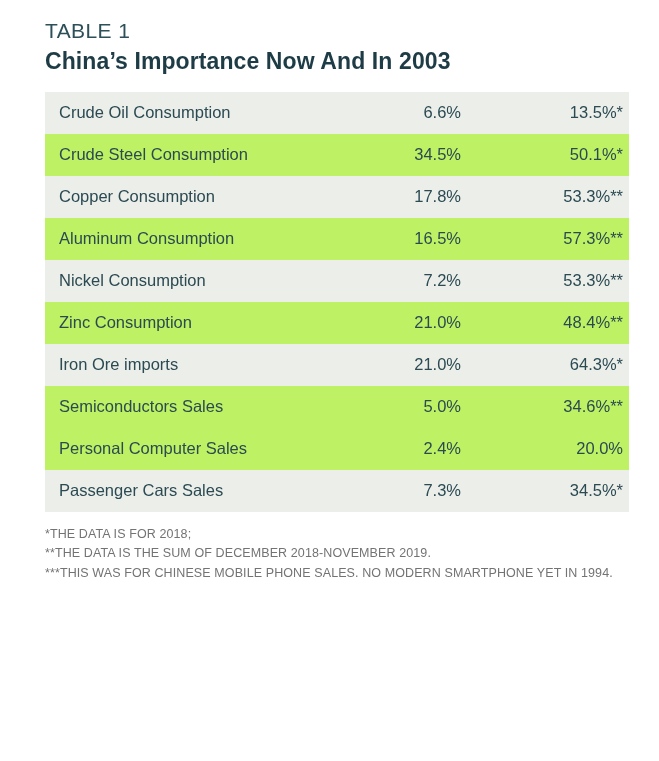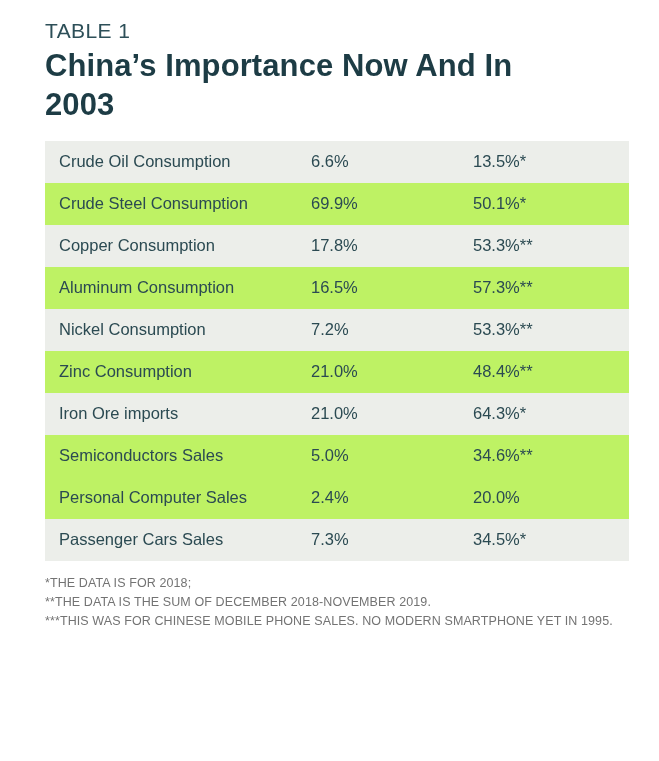--- a/index.html
+++ b/index.html
@@ -23,21 +23,21 @@
   }
   .table-label {
     font-size: 21px;
     letter-spacing: 0.4px;
     color: #2d4f58;
     font-weight: 400;
     margin: 0 0 4px 0;
     line-height: 1.2;
   }
   .table-title {
-    font-size: 31px;
+    font-size: 23px;
     font-weight: bold;
     color: #1d3c45;
     margin: 0 0 16px 0;
     line-height: 1.25;
     letter-spacing: 0.1px;
   }
   table.data {
     border-collapse: collapse;
     width: 584px;
     table-layout: fixed;
@@ -64,21 +64,21 @@
   }
   .subhead-row td.blank { background: #b6c3c4; }
   .subhead-row td.num { text-align: center; }
 
   tr.row td {
     font-size: 16.5px;
     padding: 11px 6px 12px 6px;
     color: #2b4a52;
   }
   tr.row td.name { padding-left: 14px; text-align: left; }
-  tr.row td.num { text-align: left; }
+  tr.row td.num { text-align: right; }
   tr.row.alt td { background: #eceeea; }
   tr.row.plain td { background: #bef264; }
 
   .notes {
     margin-top: 13px;
     width: 584px;
     font-size: 12.5px;
     line-height: 1.55;
     color: #737373;
     letter-spacing: 0.1px;
@@ -103,21 +103,21 @@
     <thead>
     </thead>
     <tbody>
       <tr class="row alt">
         <td class="name">Crude Oil Consumption</td>
         <td class="num">6.6%</td>
         <td class="num">13.5%*</td>
       </tr>
       <tr class="row plain">
         <td class="name">Crude Steel Consumption</td>
-        <td class="num">69.9%</td>
+        <td class="num">34.5%</td>
         <td class="num">50.1%*</td>
       </tr>
       <tr class="row alt">
         <td class="name">Copper Consumption</td>
         <td class="num">17.8%</td>
         <td class="num">53.3%**</td>
       </tr>
       <tr class="row plain">
         <td class="name">Aluminum Consumption</td>
         <td class="num">16.5%</td>
@@ -152,16 +152,16 @@
         <td class="name">Passenger Cars Sales</td>
         <td class="num">7.3%</td>
         <td class="num">34.5%*</td>
       </tr>
     </tbody>
   </table>
 
   <div class="notes">
     <div>*THE DATA IS FOR 2018;</div>
     <div>**THE DATA IS THE SUM OF DECEMBER 2018-NOVEMBER 2019.</div>
-    <div class="wrap">***THIS WAS FOR CHINESE MOBILE PHONE SALES. NO MODERN SMARTPHONE YET IN 1995.</div>
+    <div class="wrap">***THIS WAS FOR CHINESE MOBILE PHONE SALES. NO MODERN SMARTPHONE YET IN 1994.</div>
   </div>
 
 </div>
 
 </body></html>

